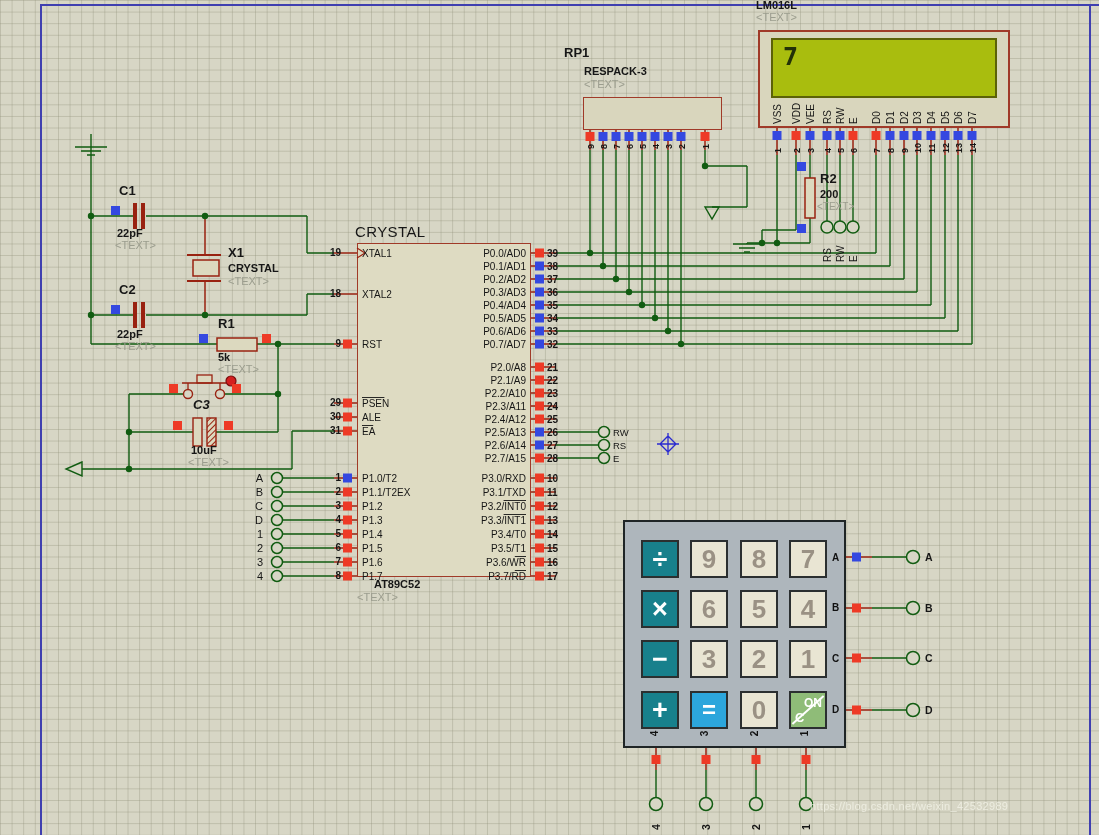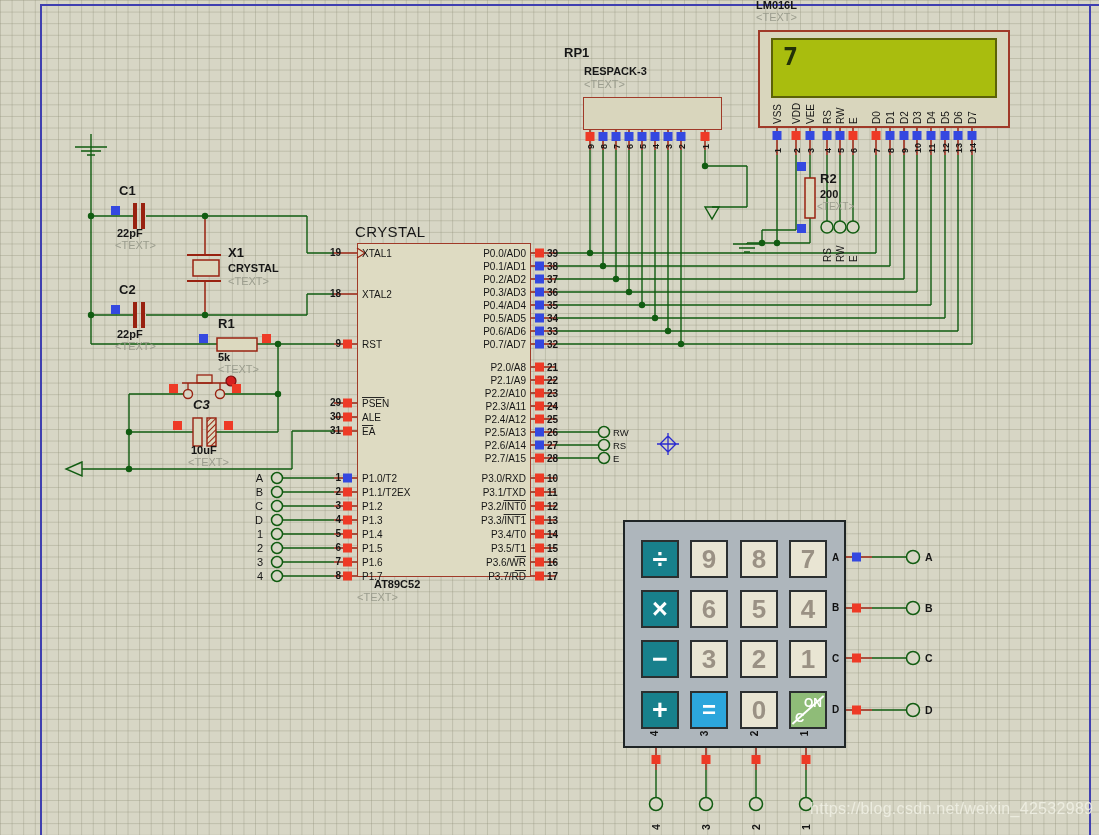--- a/index.html
+++ b/index.html
@@ -34,21 +34,21 @@
         display:flex;align-items:center;justify-content:center;cursor:pointer;}
   .kbtn.num{background:#e9e5d3;color:#9a9184;font-size:26px;font-weight:bold;}
   .kbtn.op{background:#18808c;color:#fff;font-size:27px;font-weight:bold;}
   .kbtn.eq{background:#2ca6dc;color:#fff;font-size:24px;font-weight:bold;}
   .kbtn.onc{background:#8fbc78;color:#fff;}
   .kbtn.onc .on{position:absolute;right:3px;top:3px;font-size:12px;font-weight:bold;}
   .kbtn.onc .c{position:absolute;left:4px;bottom:2px;font-size:13px;font-weight:bold;}
   .kbtn.onc .slash{position:absolute;left:-4px;top:16px;width:42px;height:2px;background:#fff;transform:rotate(-42deg);}
   .krow-lbl{position:absolute;font-size:10px;font-weight:bold;color:#111;}
   .kcol-lbl{position:absolute;font-size:10px;font-weight:bold;color:#111;transform:rotate(-90deg);}
-  #watermark{left:810px;top:801px;font-size:16px;color:#f0f0e4;opacity:.88;z-index:4;letter-spacing:.3px;}
+  #watermark{left:810px;top:801px;font-size:11px;color:#f0f0e4;opacity:.88;z-index:4;letter-spacing:.3px;}
 </style>
 </head>
 <body>
 
 <div id="stage">
 
   <div class="border-line" style="left:40px;top:4px;width:1059px;height:2px;"></div>
   <div class="border-line" style="left:40px;top:4px;width:2px;height:831px;"></div>
   <div class="border-line" style="left:1089px;top:4px;width:2px;height:831px;"></div>
 

